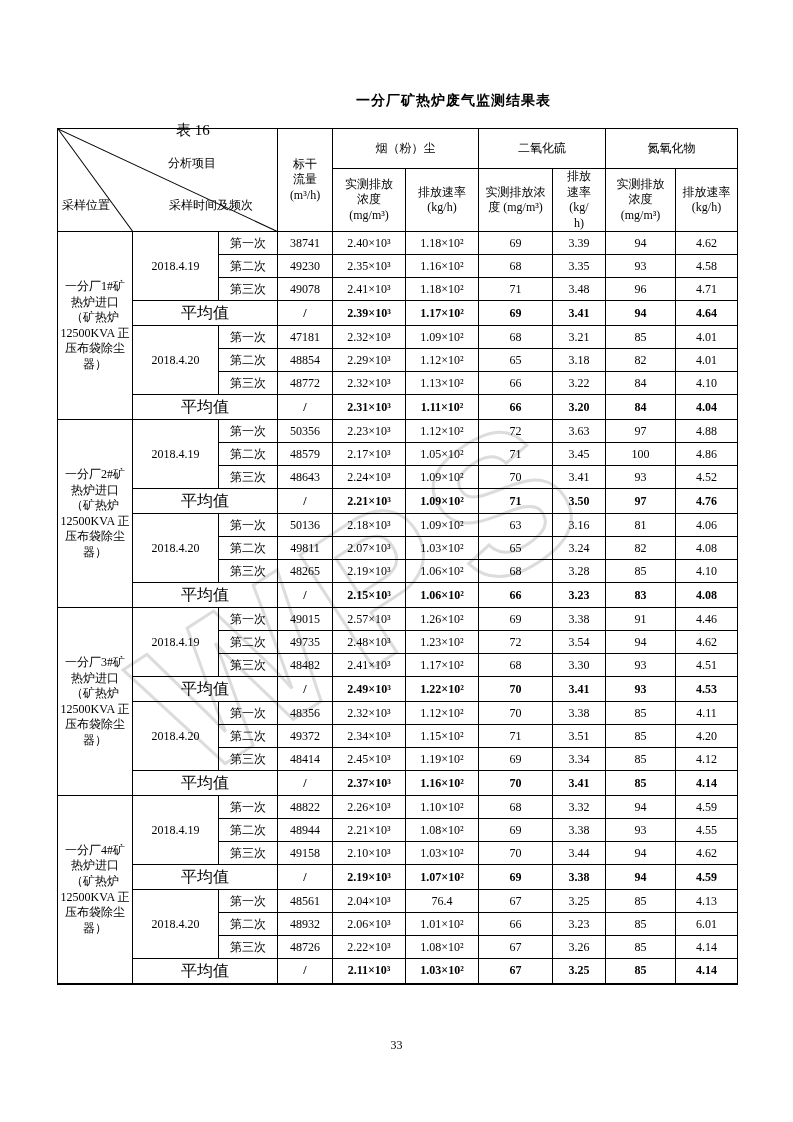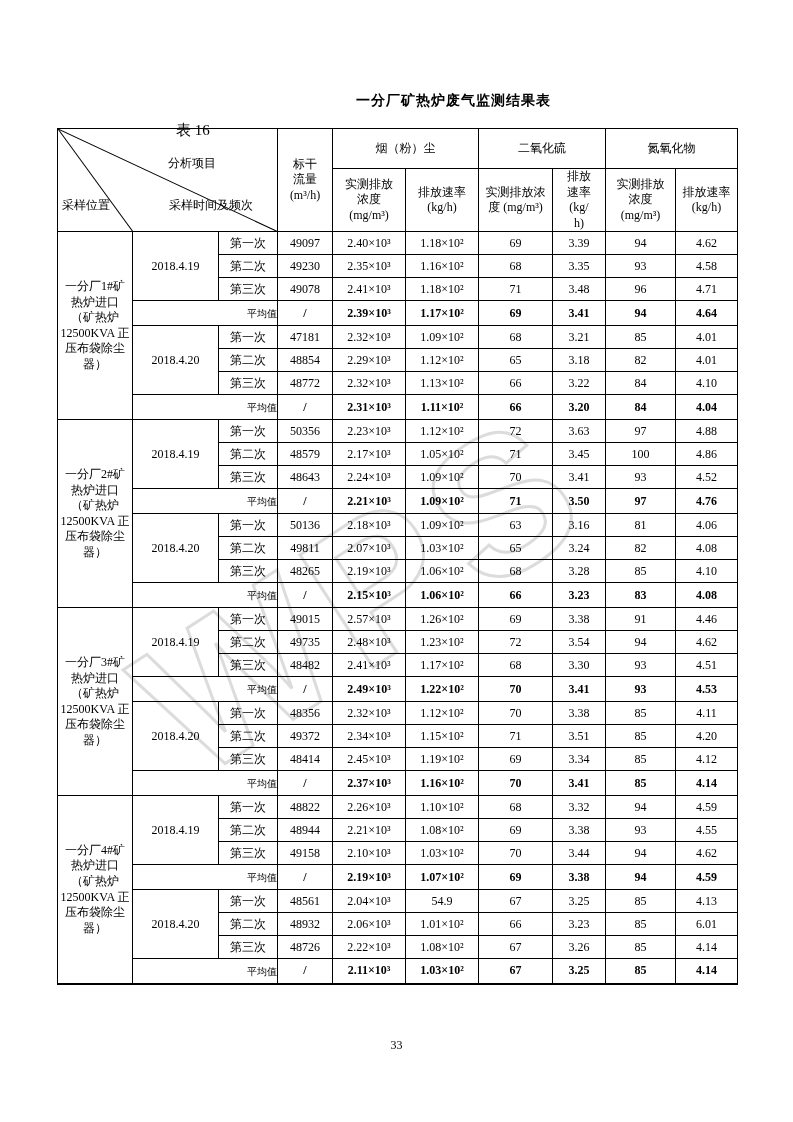--- a/index.html
+++ b/index.html
@@ -50,21 +50,21 @@
   td.diag svg { position:absolute; left:0; top:0; width:100%; height:100%; }
   td.diag .lab { position:absolute; font-size:12px; white-space:nowrap; }
   .lab-analysis { left:110px; top:27px; }
   .lab-pos { left:4px; top:69px; }
   .lab-time { left:63px; top:69px;margin-left:48px; }
   tr.data-row { height:23px; }
   tr.avg-row { height:25px; }
   td.loc { white-space:pre-line; font-size:12px; line-height:1.35; padding:0 1px; }
   td.date, td.seq { font-size:12px; }
   tr.avg-row td.avg-val { font-weight:bold; }
-  tr.avg-row td.avg-label { font-size:10px;text-align:right; }
+  tr.avg-row td.avg-label { font-size:16px; }
   .page-number {
     position:absolute; left:0; top:1038px; width:100%;
     text-align:center; font-size:12px; z-index:2;
   }
 </style>
 </head>
 <body>
 
 <div class="page">
 
@@ -131,21 +131,21 @@
       <tbody id="table-body">
           <tr class="data-row">
             <td class="loc" rowspan="8">一分厂1#矿
 热炉进口
 （矿热炉
 12500KVA 正
 压布袋除尘
 器）</td>
             <td class="date" rowspan="3">2018.4.19</td>
             <td class="seq">第一次</td>
-            <td>49097</td>
+            <td>38741</td>
             <td>2.40×10³</td>
             <td>1.18×10²</td>
             <td>69</td>
             <td>3.39</td>
             <td>94</td>
             <td>4.62</td>
           </tr>
           <tr class="data-row">
             <td class="seq">第二次</td>
             <td>49230</td>
@@ -438,21 +438,21 @@
             <td class="avg-val">69</td>
             <td class="avg-val">3.38</td>
             <td class="avg-val">94</td>
             <td class="avg-val">4.59</td>
           </tr>
           <tr class="data-row">
             <td class="date" rowspan="3">2018.4.20</td>
             <td class="seq">第一次</td>
             <td>48561</td>
             <td>2.04×10³</td>
-            <td>54.9</td>
+            <td>76.4</td>
             <td>67</td>
             <td>3.25</td>
             <td>85</td>
             <td>4.13</td>
           </tr>
           <tr class="data-row">
             <td class="seq">第二次</td>
             <td>48932</td>
             <td>2.06×10³</td>
             <td>1.01×10²</td>

